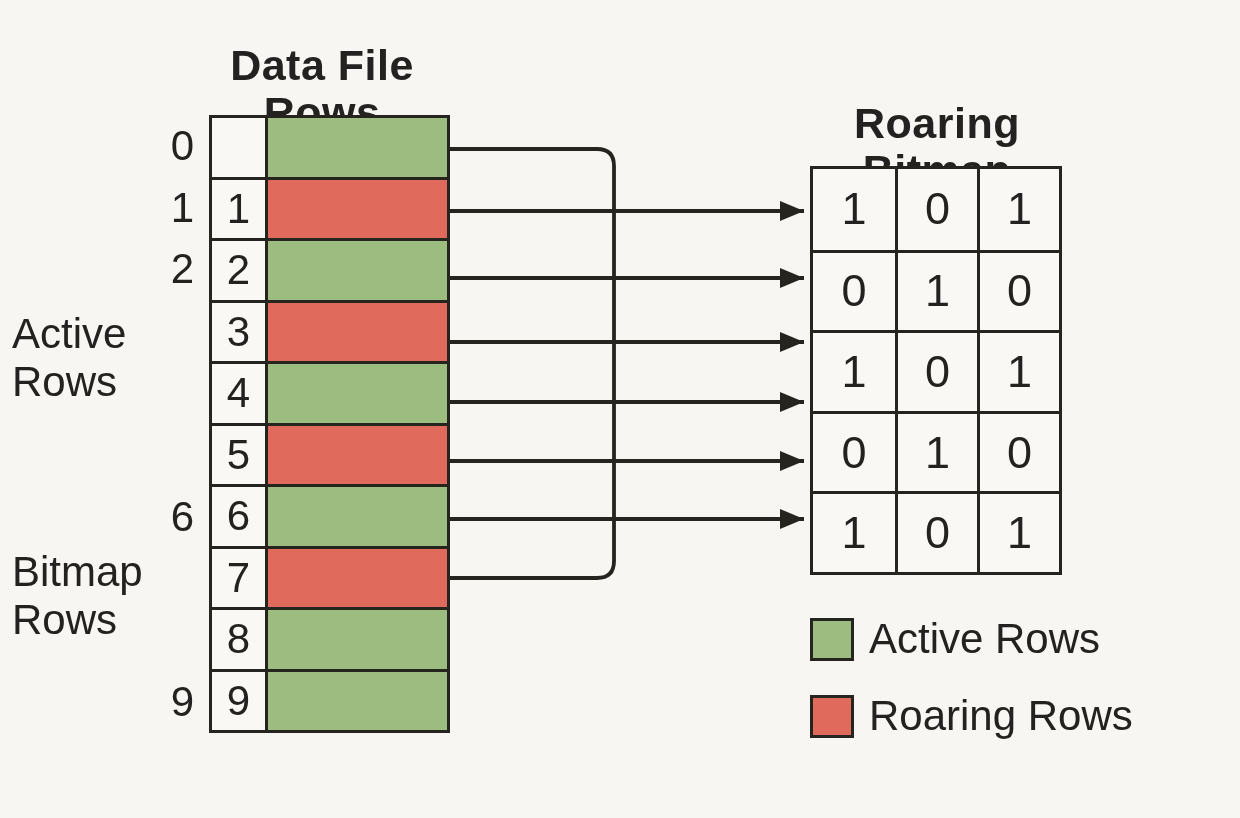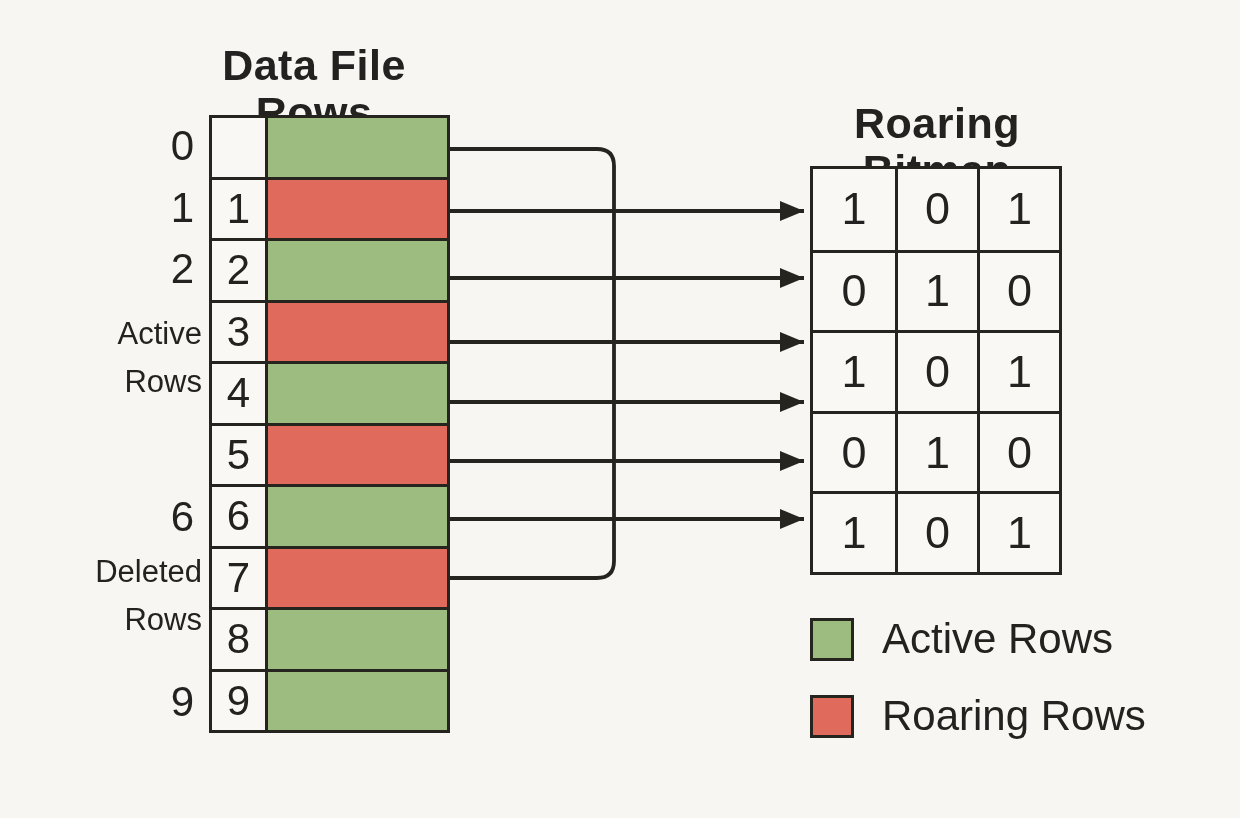--- a/index.html
+++ b/index.html
@@ -16,21 +16,21 @@
 
   
   .title {
     position: absolute;
     text-align: center;
     font-size: 43px;
     font-weight: 600;
     letter-spacing: 0.5px;
     line-height: 1.1;
   }
-  .title-left  { left: 168px; top: 42px;  width: 292px; }
+  .title-left  { left: 176px; top: 42px;  width: 292px; }
   .title-right { left: 789px; top: 100px;  width: 296px; }
 
   
   .outer-labels {
     position: absolute;
     left: 0; top: 115px;
     width: 194px; height: 618px;
     display: flex;
     flex-direction: column;
   }
@@ -39,22 +39,22 @@
     display: flex;
     align-items: center;
     justify-content: flex-end;
     font-size: 42px;
     font-weight: 500;
   }
   .group-label {
     position: absolute;
     left: 12px;
     width: 190px;
-    text-align: right;
-    font-size: 31px;
+    text-align: left;
+    font-size: 42px;
     font-weight: 500;
     line-height: 48px;
   }
   .gl-active  { top: 310px; }
   .gl-deleted { top: 548px; }
 
   
   .data-table {
     position: absolute;
     left: 209px; top: 115px;
@@ -121,21 +121,21 @@
   .bm-cell:nth-child(-n+3) { border-top: none; }
 
   
   .legend {
     position: absolute;
     left: 810px; top: 615px;
     display: flex;
     flex-direction: column;
     gap: 29px;
   }
-  .legend-item { display: flex; align-items: center; gap: 28px; }
+  .legend-item { display: flex; align-items: center; gap: 15px; }
   .swatch {
     width: 44px; height: 43px;
     box-sizing: border-box;
     border: 3px solid var(--line, #26241f);
     flex: 0 0 auto;
   }
   .legend-label { font-size: 42px; font-weight: 500; white-space: nowrap; }
 </style>
 </head>
 <body>
@@ -156,21 +156,21 @@
     <div class="ol-slot"></div>
     <div class="ol-slot"></div>
     <div class="ol-slot">9</div>
   </div>
 
   <div class="group-label gl-active">
     <div>Active</div>
     <div>Rows</div>
   </div>
   <div class="group-label gl-deleted">
-    <div>Deleted</div>
+    <div>Bitmap</div>
     <div>Rows</div>
   </div>
 
   <div class="data-table">
     <div class="dt-row">
       <div class="dt-num"></div>
       <div class="dt-cell" data-state="active"></div>
     </div>
     <div class="dt-row">
       <div class="dt-num">1</div>

